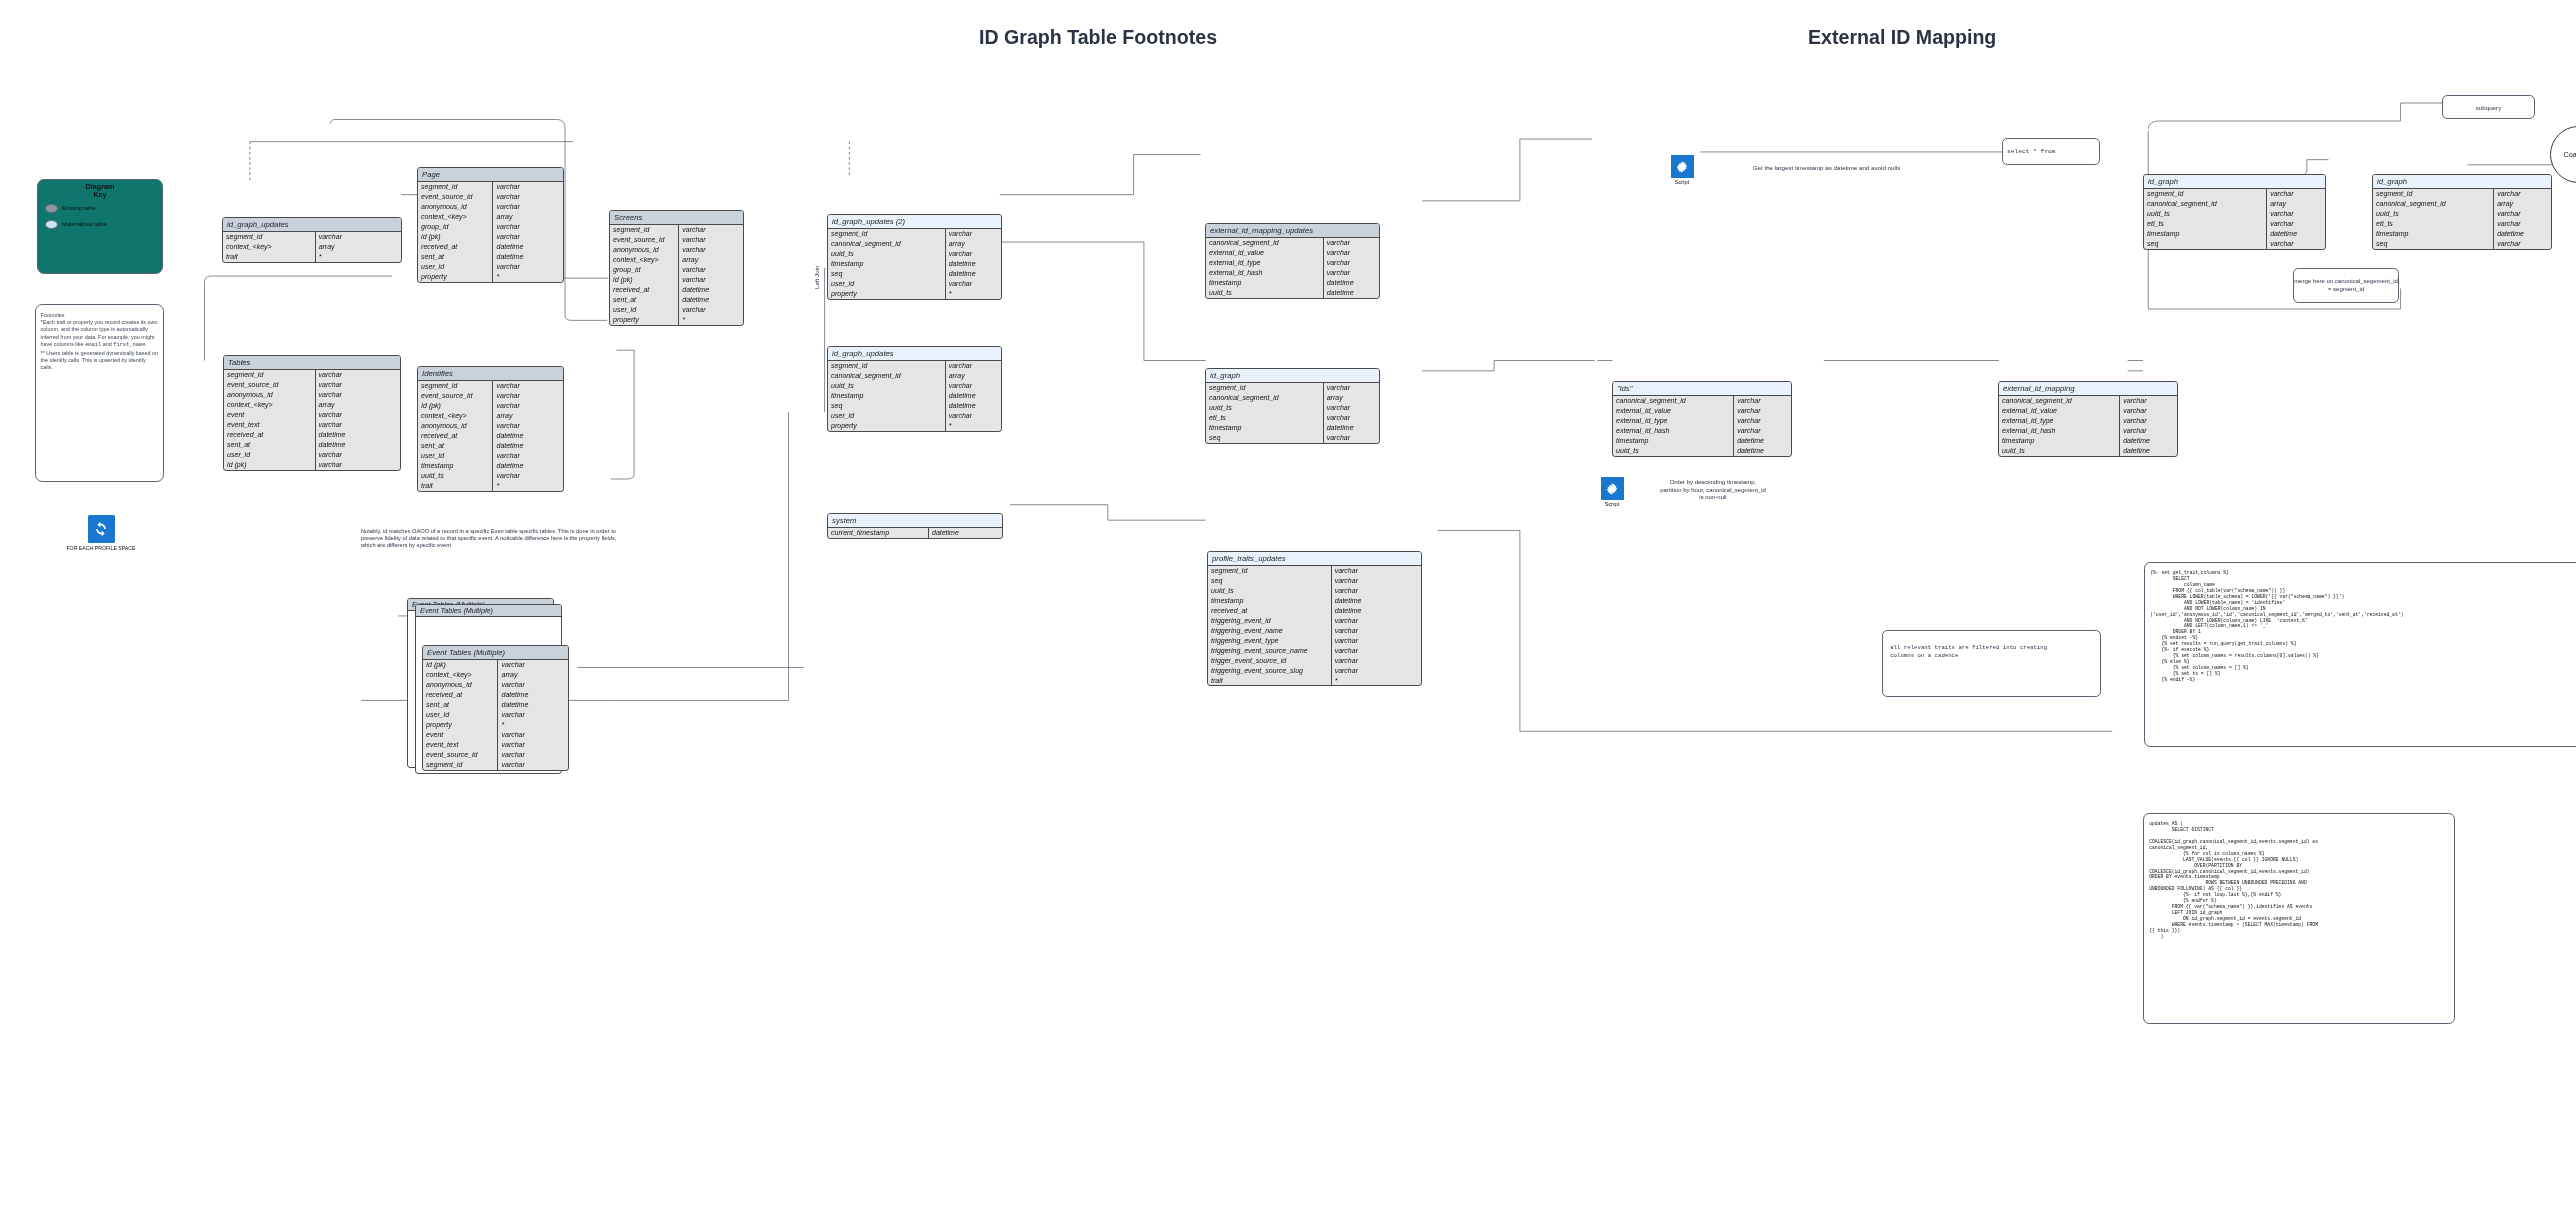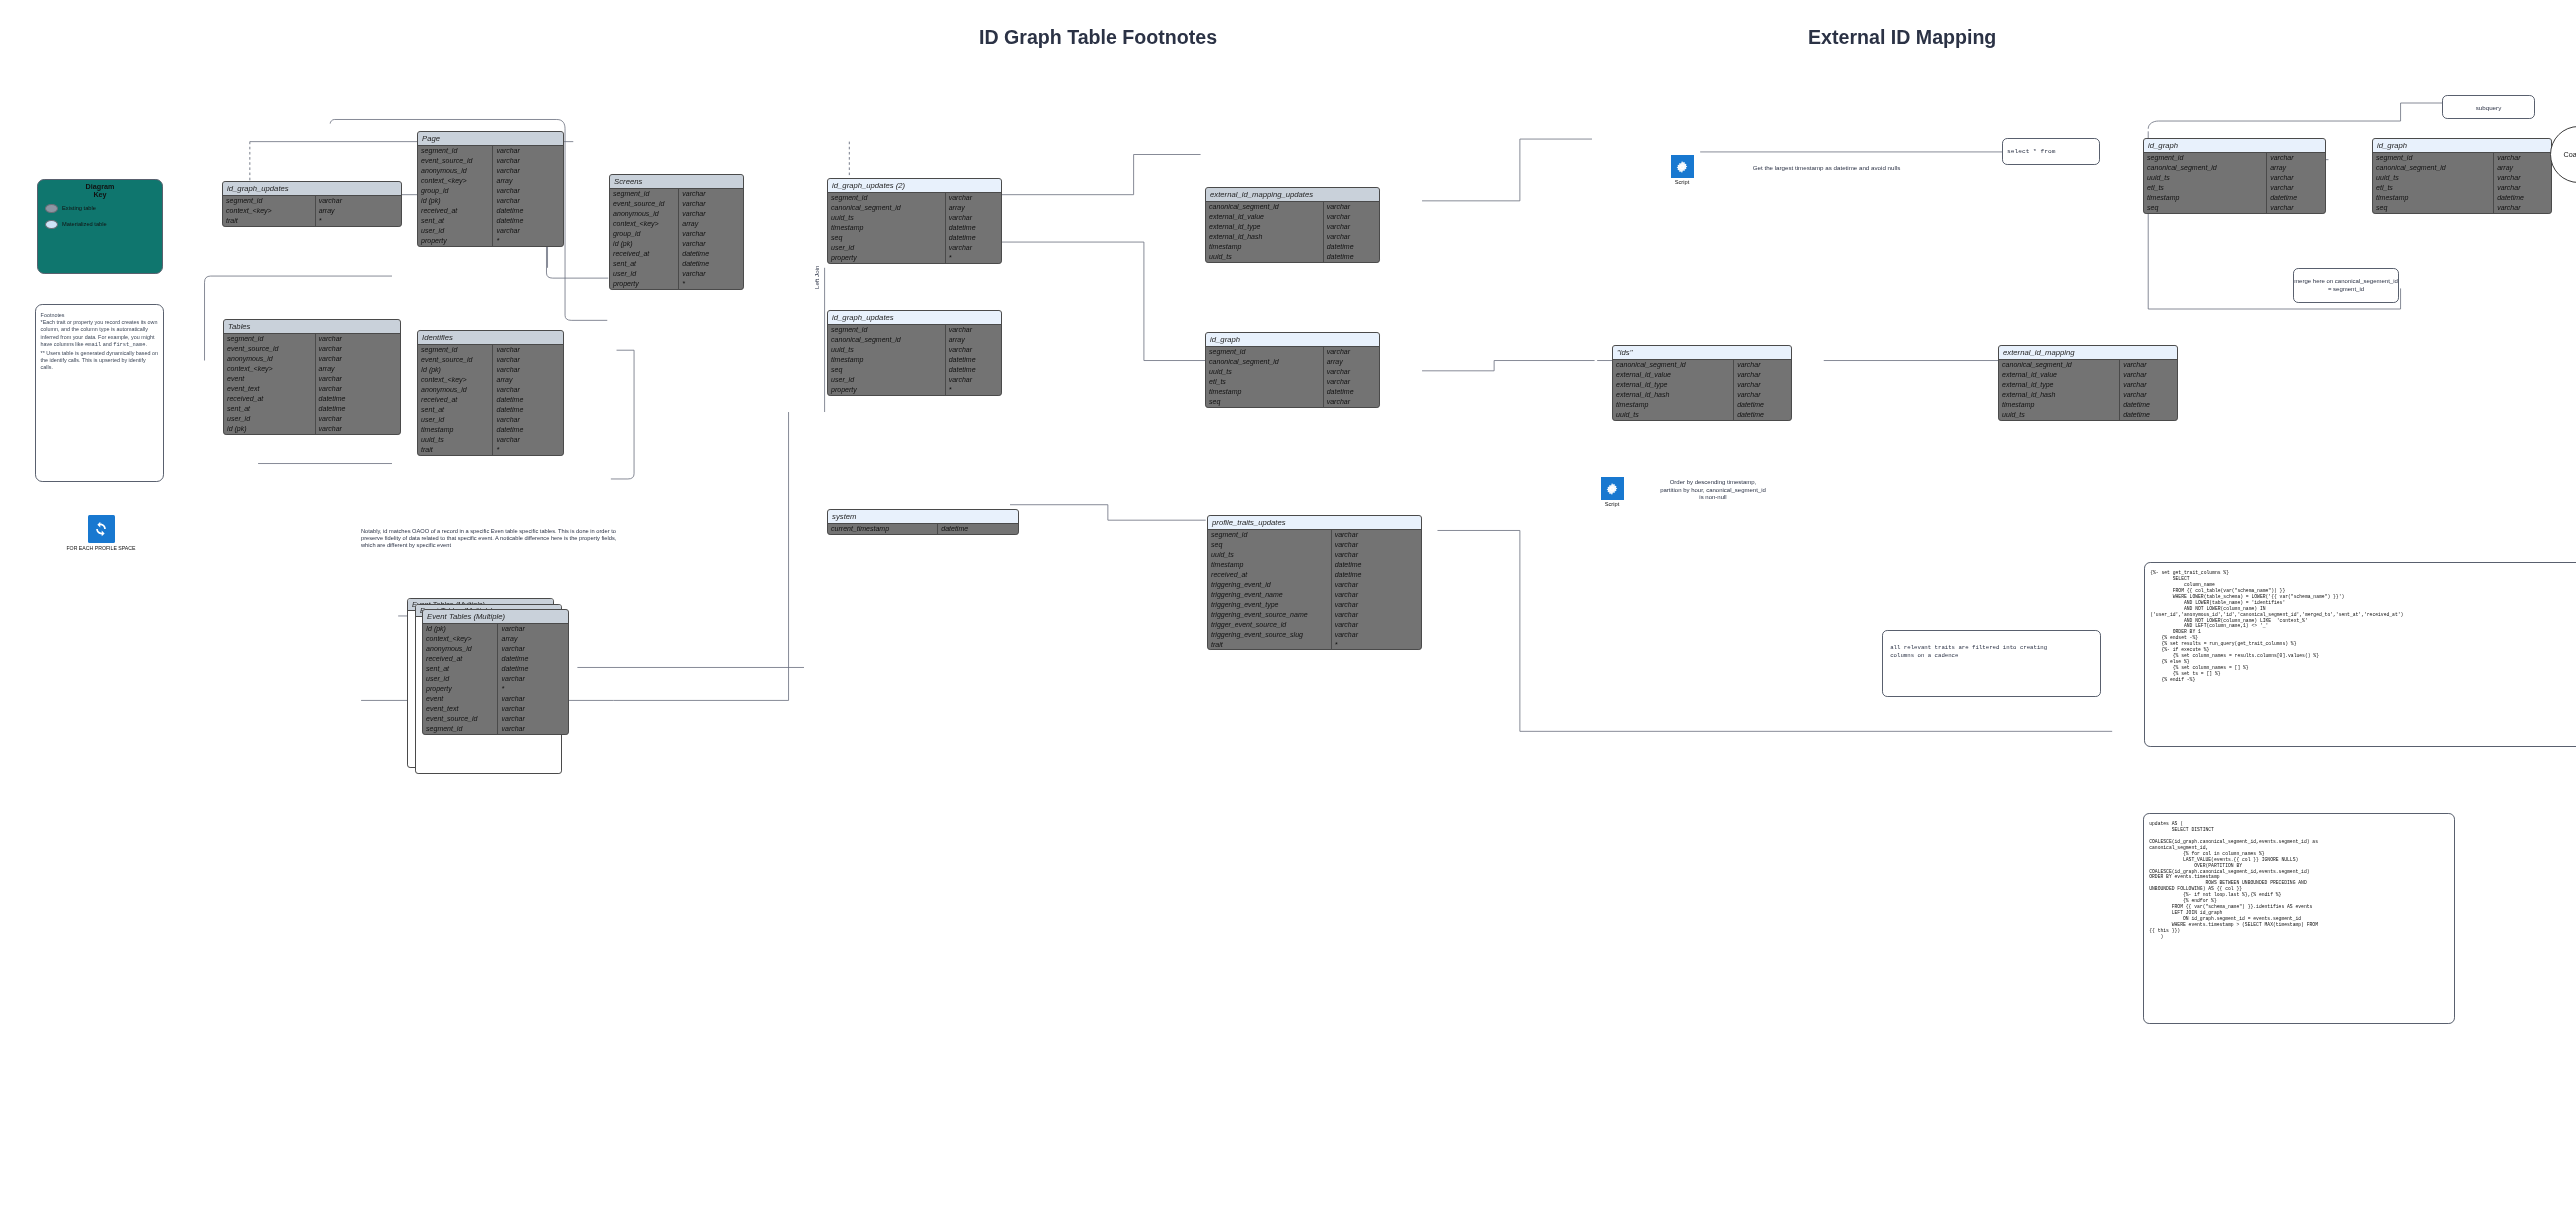--- a/index.html
+++ b/index.html
@@ -4,22 +4,22 @@
 <style>
   html,body{margin:0;padding:0;background:#ffffff;}
   body{font-family:"Liberation Sans", sans-serif;}
   #canvas{position:relative;width:3356px;height:1217px;background:#fff;overflow:hidden;}
 
   
   .section-title{position:absolute;font-size:19.6px;font-weight:700;color:#2b3245;white-space:nowrap;
     font-family:"Liberation Sans", sans-serif;}
 
   
-  .tbl{position:absolute;border:1px solid #4a4a4a;border-radius:3.1px;background:#737373;overflow:hidden;
-       box-sizing:border-box;}
+  .tbl{position:absolute;border:1px solid #4a4a4a;border-radius:3.1px;background:#e5e5e5;overflow:hidden;
+       box-sizing:border-box;margin-top:36px;}
   .tbl .hdr{font-style:italic;font-size:7.7px;color:#1f1f1f;padding:2.1px 4.1px;border-bottom:1px solid #4a4a4a;
        background:#c9d1da;white-space:nowrap;overflow:hidden;}
   .tbl.mat .hdr{background:#e8f1fc;}
   .tbl .rows{display:block;}
   .tbl .row{display:flex;font-style:italic;font-size:7px;color:#111;line-height:1.05;}
   .tbl .c1{flex:0 0 58%;padding:1.3px 3.1px;border-right:0.8px solid #4a4a4a;box-sizing:border-box;
        white-space:nowrap;overflow:hidden;}
   .tbl .c2{flex:1;padding:1.3px 3.1px;box-sizing:border-box;white-space:nowrap;overflow:hidden;}
   .tbl.narrowcol .c1{flex:0 0 52%;}
   .tbl.widecol .c1{flex:0 0 68%;}
@@ -504,21 +504,21 @@
           <div class="c1">user_id</div>
           <div class="c2">varchar</div>
         </div>
         <div class="row">
           <div class="c1">property</div>
           <div class="c2">*</div>
         </div>
       </div>
     </div>
 
-  <div class="tbl mat" id="t-system" style="left:827px;top:509px;width:192px;">
+  <div class="tbl mat" id="t-system" style="left:827px;top:477px;width:176px;">
       <div class="hdr">system</div>
       <div class="rows">
         <div class="row">
           <div class="c1">current_timestamp</div>
           <div class="c2">datetime</div>
         </div>
       </div>
     </div>
 
   <div class="tbl widecol" id="t-external_id_mapping_updates" style="left:1205px;top:187px;width:175px;">

